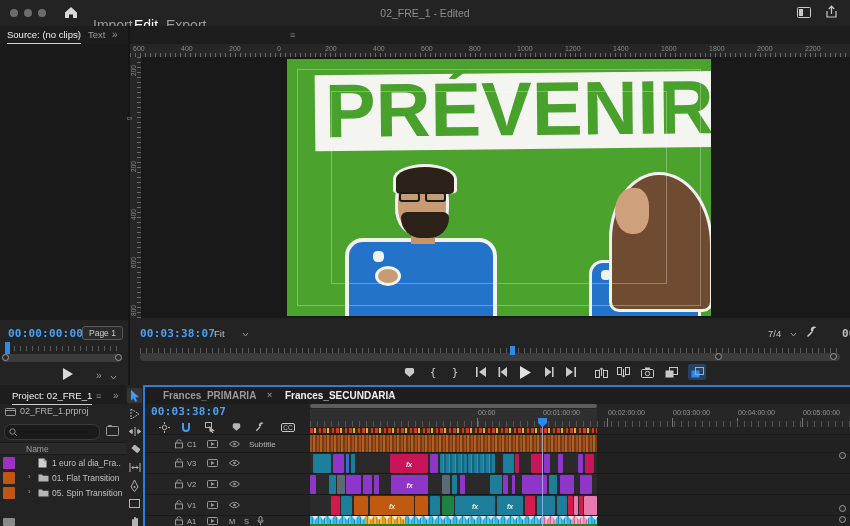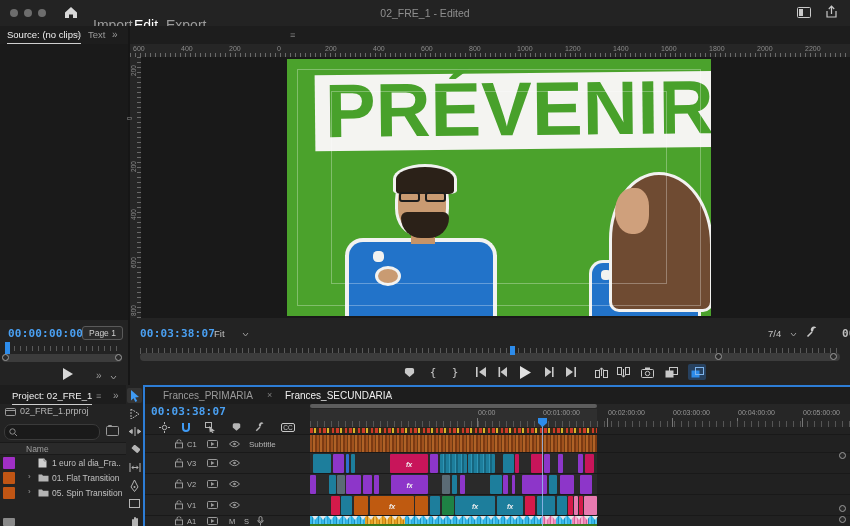--- a/index.html
+++ b/index.html
@@ -64,21 +64,21 @@
   .pchev{position:absolute;left:28px;top:1px;color:#9a9a9a;font-size:8px;}
   .picon{position:absolute;left:38px;top:2px;}
   .plabel{position:absolute;left:52px;top:2px;color:#c2c2c2;font-size:8.5px;white-space:nowrap;max-width:72px;overflow:hidden;}
   
   .tools{position:absolute;left:126px;top:385px;width:17px;height:141px;background:#232323;}
   .tool{position:absolute;left:1px;width:15px;height:15px;display:flex;align-items:center;justify-content:center;}
   .tool.active{background:#343434;border-radius:2px;}
   
   .tl-panel{position:absolute;left:143px;top:385px;width:707px;height:141px;background:#202020;
       border-top:2px solid #2d7dd6;border-left:2px solid #2d7dd6;box-sizing:border-box;}
-  .tl-tabs{position:absolute;left:0;top:0;right:0;height:17px;background:#1d1d1d;}
+  .tl-tabs{position:absolute;left:0;top:0;right:0;height:17px;background:#1d1d1d;font-weight:bold;}
   .tl-body{position:absolute;left:0;top:17px;right:0;bottom:0;background:#222222;}
   .tl-tc{position:absolute;left:6px;top:1px;}
   .tl-icons{position:absolute;left:0;top:16px;width:165px;height:14px;}
   .hicon{position:absolute;top:1px;width:14px;height:12px;display:flex;align-items:center;justify-content:center;}
   .ccbadge{font-size:6.5px;color:#c9c9c9;border:1px solid #c9c9c9;border-radius:2px;padding:0 1px;line-height:7px;}
   .thdr{position:absolute;left:0;width:165px;background:#242424;border-top:1px solid #191919;box-sizing:border-box;}
   .thdr .tid{position:absolute;left:42px;top:50%;transform:translateY(-50%);font-size:7.5px;color:#b5b5b5;}
   .thdr .ticon{position:absolute;top:50%;transform:translateY(-50%);}
   .thdr .tms{font-size:7.5px;color:#b5b5b5;}
   .tlane{position:absolute;left:165px;right:0;border-top:1px solid #191919;background:#212121;}

